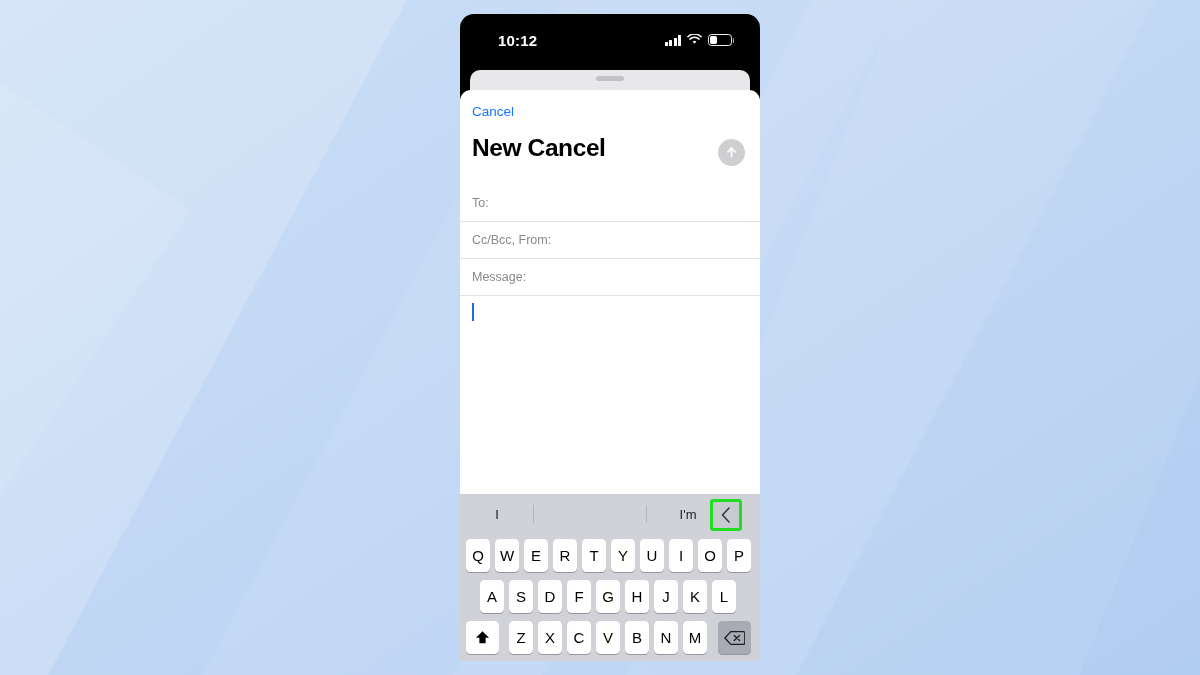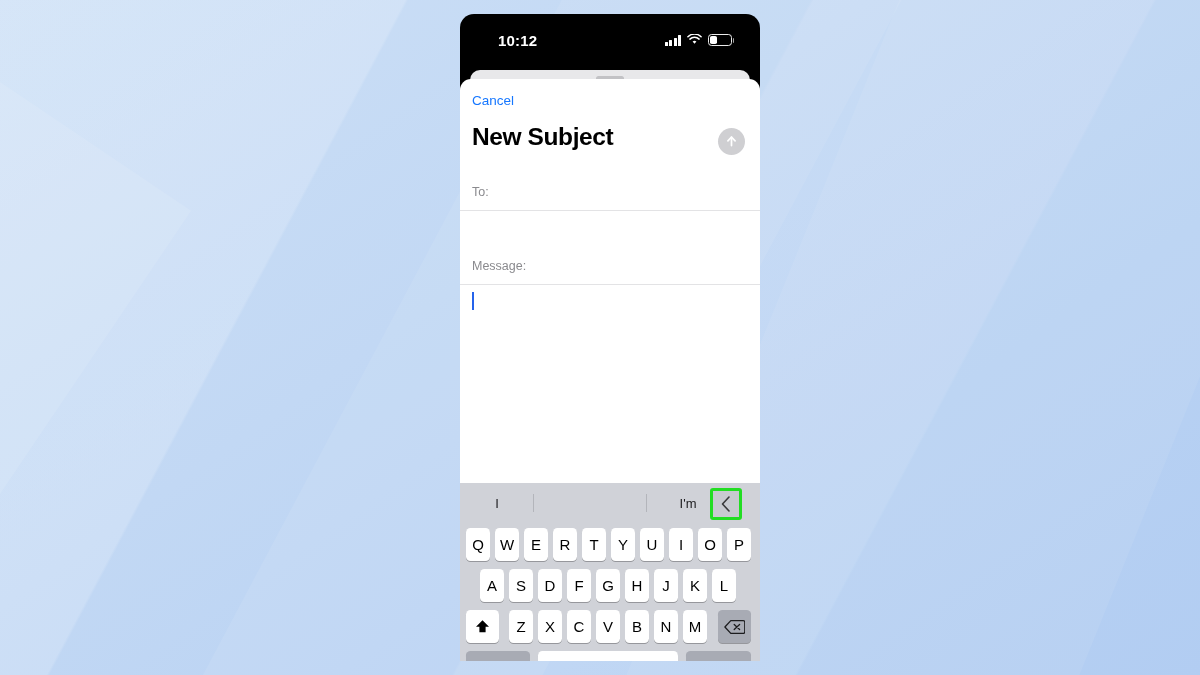--- a/index.html
+++ b/index.html
@@ -101,21 +101,21 @@
     left: 50%; top: 62px;
     transform: translateX(-50%);
     width: 28px; height: 5px;
     background: #c2c2c5;
     border-radius: 3px;
   }
 
   
   #sheet {
     position: absolute;
-    left: 0; top: 65px;
+    left: 0; top: 76px;
     width: 300px; height: 583px;
     background: #ffffff;
     border-radius: 11px 11px 0 0;
     overflow: hidden;
   }
 
   #cancel-btn {
     position: absolute;
     left: 12px; top: 14px;
     font-size: 13.5px;
@@ -279,31 +279,34 @@
     </div>
   </div>
 
   <div id="sheet-backdrop"></div>
   <div id="grabber"></div>
 
   <div id="sheet">
 
     <div id="cancel-btn">Cancel</div>
 
-    <div id="compose-title">New Subject</div>
+    <div id="compose-title">New Cancel</div>
 
     <div id="send-btn">
       <svg width="15" height="15" viewBox="0 0 15 15">
         <path d="M7.5 3.2 L7.5 11.6" stroke="#fff" stroke-width="1.7" stroke-linecap="round"></path>
         <path d="M3.9 6.8 L7.5 3.2 L11.1 6.8" stroke="#fff" stroke-width="1.7" fill="none" stroke-linecap="round" stroke-linejoin="round"></path>
       </svg>
     </div>
 
     <div class="field-row" id="field-to">
       <span class="field-label">To:</span>
+    </div>
+    <div class="field-row" id="field-cc">
+      <span class="field-label">Cc/Bcc, From:</span>
     </div>
     <div class="field-row" id="field-subject">
       <span class="field-label">Message:</span>
     </div>
 
     <div id="body-area">
       <div id="caret"></div>
     </div>
 
     <div id="keyboard">

